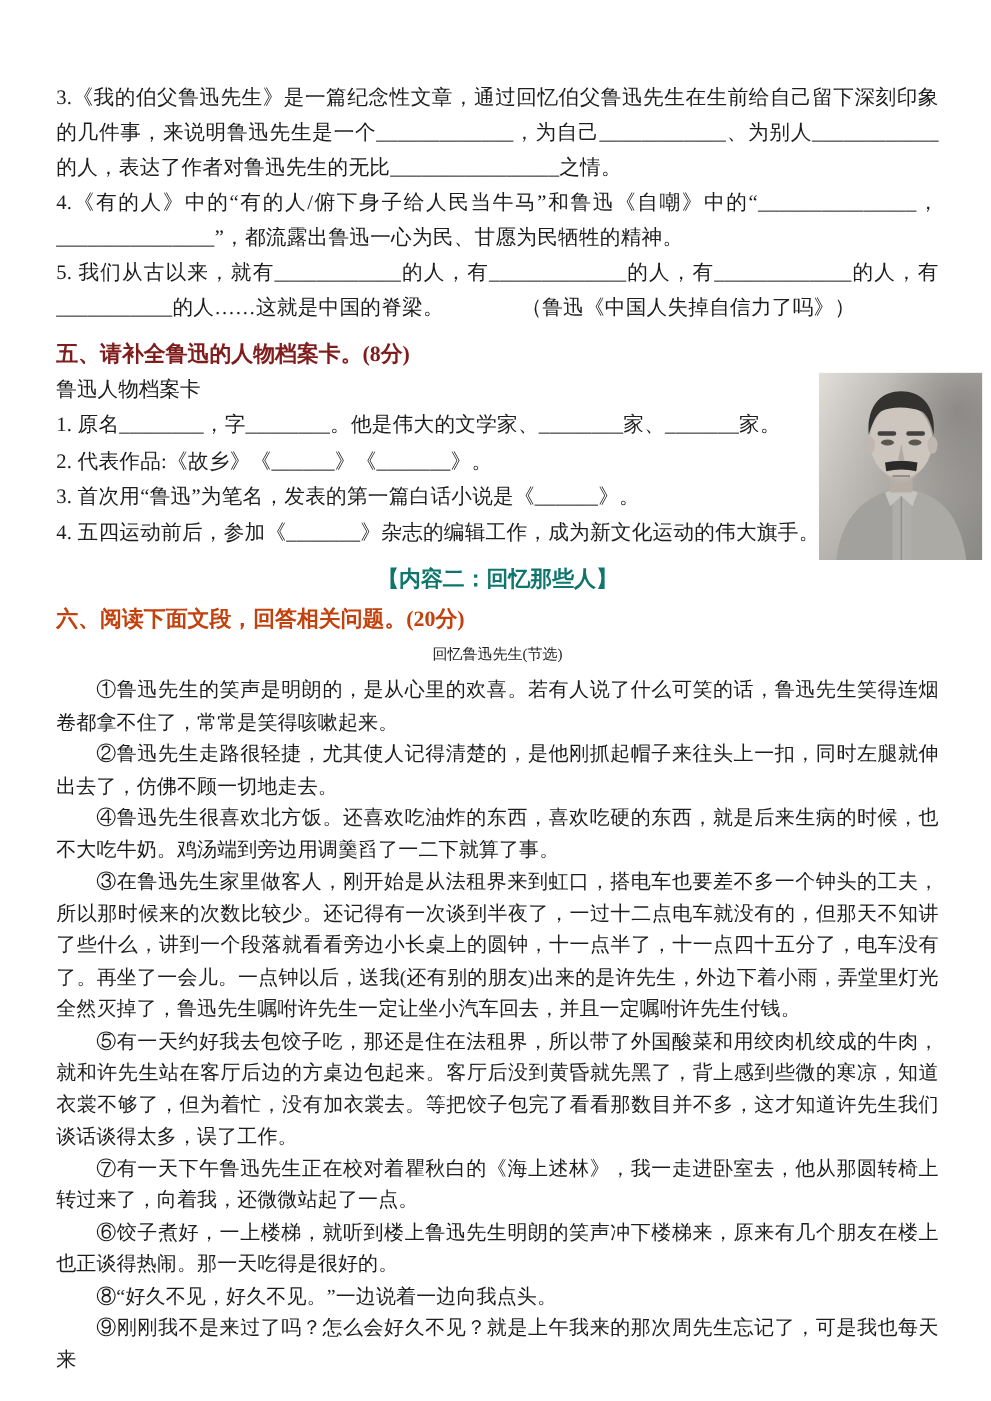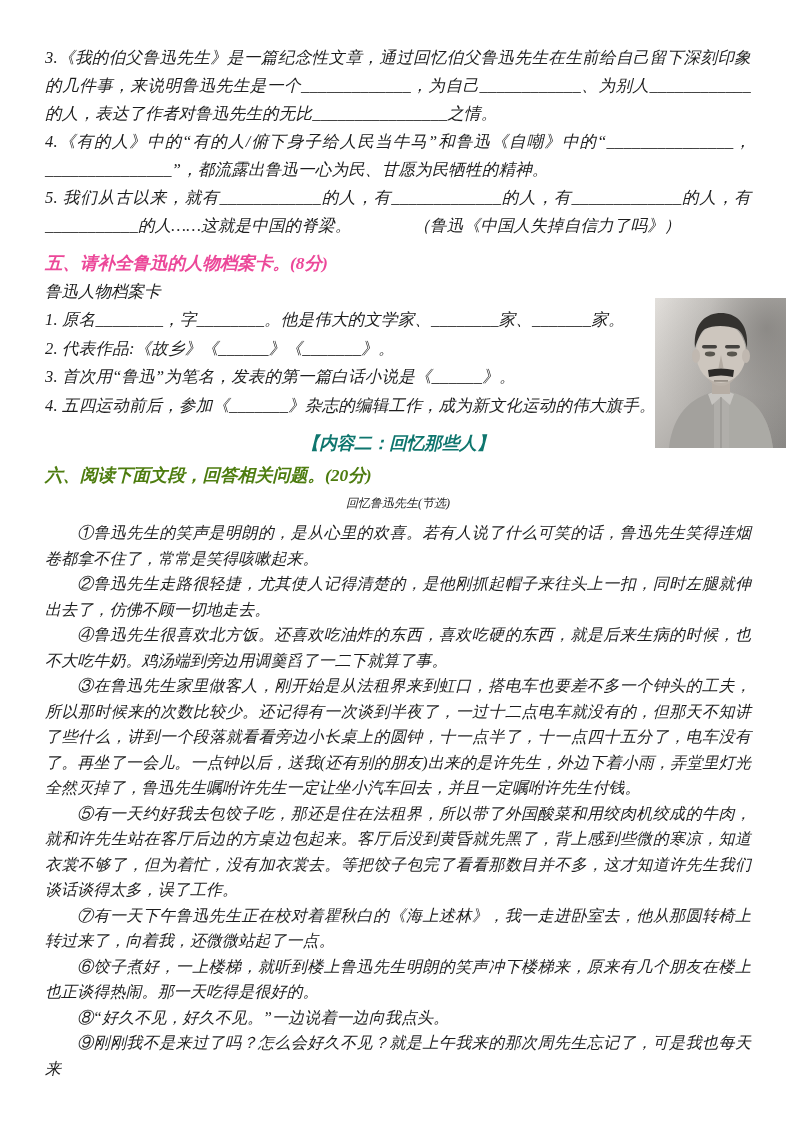--- a/index.html
+++ b/index.html
@@ -16,23 +16,22 @@
   }
   .page {
     position: relative;
     width: 793px;
     height: 1121px;
     background: #ffffff;
   }
   .content {
     position: absolute;
     left: 45px;
-    top: 44px;
+    top: 64px;
     width: 706px;
-    font-style: italic;
   }
 
   
   .fill-section p {
     margin: 0;
     font-size: 16.5px;
     line-height: 28px;
     text-align: justify;
     letter-spacing: 0.2px;
   }
@@ -43,21 +42,21 @@
 
   
   .archive-section {
     margin-top: 8px;
   }
   .archive-section h3 {
     margin: 0;
     font-size: 17.5px;
     font-weight: bold;
     line-height: 30px;
-    color: #ec4899;
+    color: #7f1d1d;
   }
   .card-title {
     width: 610px;
     font-size: 16.5px;
     line-height: 28px;
   }
   .archive-items p {
     margin: 0;
     width: 612px;
     font-size: 16.5px;
@@ -84,21 +83,21 @@
     font-weight: bold;
     line-height: 30px;
   }
 
   
   .reading-section h3 {
     margin: 2px 0 0 0;
     font-size: 17.5px;
     font-weight: bold;
     line-height: 30px;
-    color: #4d7c0f;
+    color: #c2410c;
   }
   .essay-title {
     text-align: center;
     font-size: 12px;
     line-height: 27px;
   }
   .essay-author {
     text-align: center;
     font-size: 16.5px;
     line-height: 27px;

